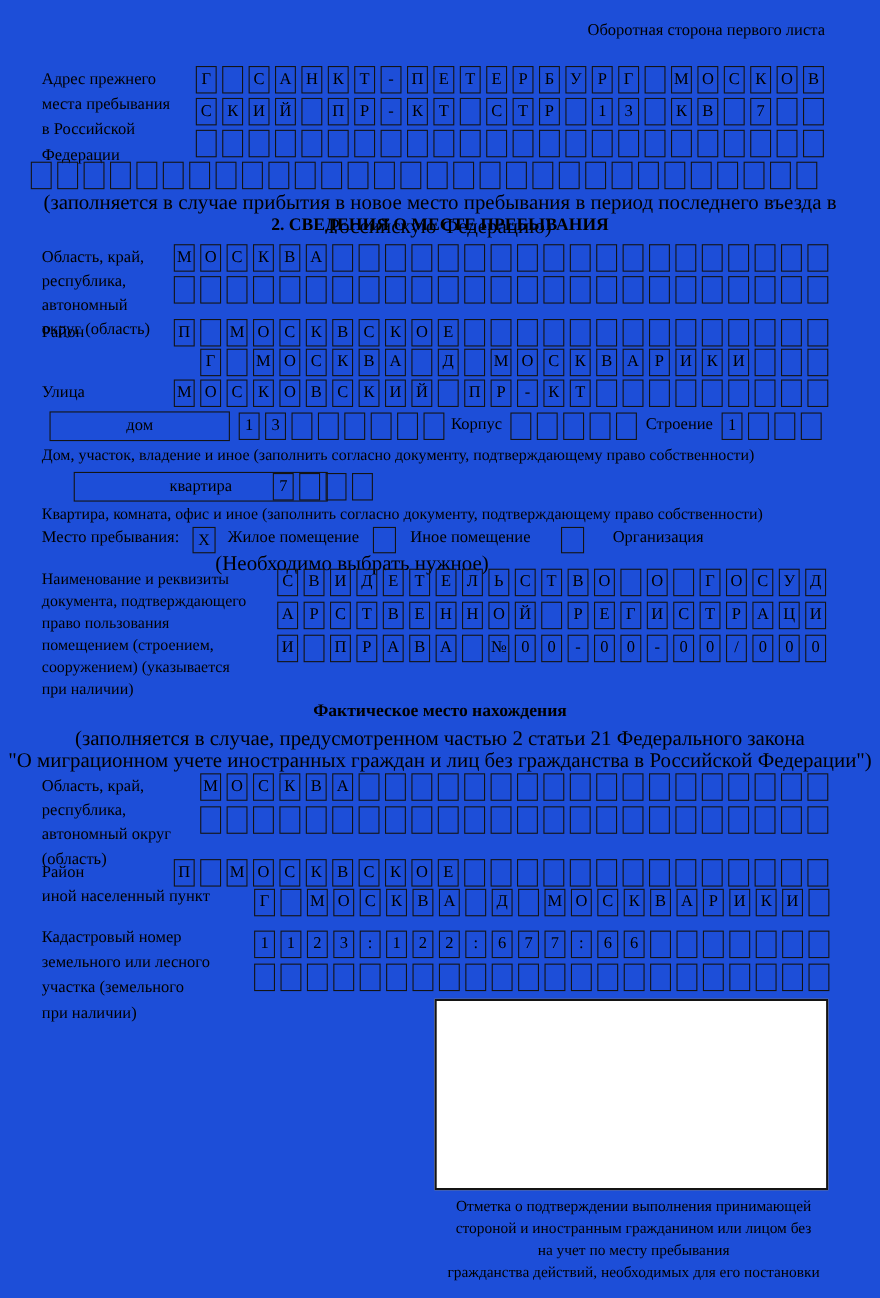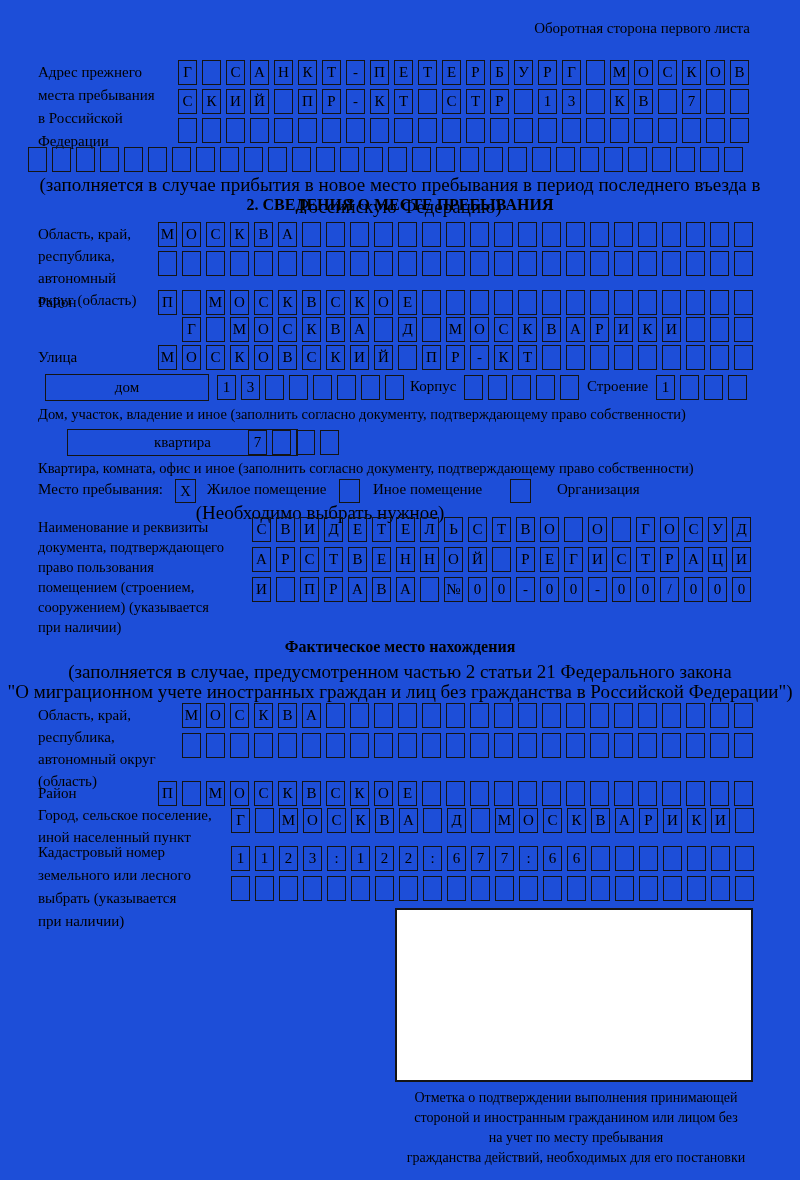--- a/index.html
+++ b/index.html
@@ -510,21 +510,20 @@
       <span class="cell"></span>
       <span class="cell"></span>
       <span class="cell"></span>
       <span class="cell"></span>
       <span class="cell"></span>
       <span class="cell"></span>
       <span class="cell"></span>
     </div>
 
   <div class="abs lbl lines" style="left:38px; top:804px; line-height:22px;">
-      <div>Город, сельское поселение,</div>
       <div>иной населенный пункт</div>
     </div>
   <div class="abs row" style="left:231px; top:808px;">
       <span class="cell">Г</span>
       <span class="cell"></span>
       <span class="cell">М</span>
       <span class="cell">О</span>
       <span class="cell">С</span>
       <span class="cell">К</span>
       <span class="cell">В</span>
@@ -541,21 +540,21 @@
       <span class="cell">Р</span>
       <span class="cell">И</span>
       <span class="cell">К</span>
       <span class="cell">И</span>
       <span class="cell"></span>
     </div>
 
   <div class="abs lbl lines" style="left:38px; top:841px; line-height:23px;">
       <div>Кадастровый номер</div>
       <div>земельного или лесного</div>
-      <div>выбрать (указывается</div>
+      <div>участка (земельного</div>
       <div>при наличии)</div>
     </div>
   <div class="abs row" style="left:231px; top:846px;">
       <span class="cell">1</span>
       <span class="cell">1</span>
       <span class="cell">2</span>
       <span class="cell">3</span>
       <span class="cell">:</span>
       <span class="cell">1</span>
       <span class="cell">2</span>

